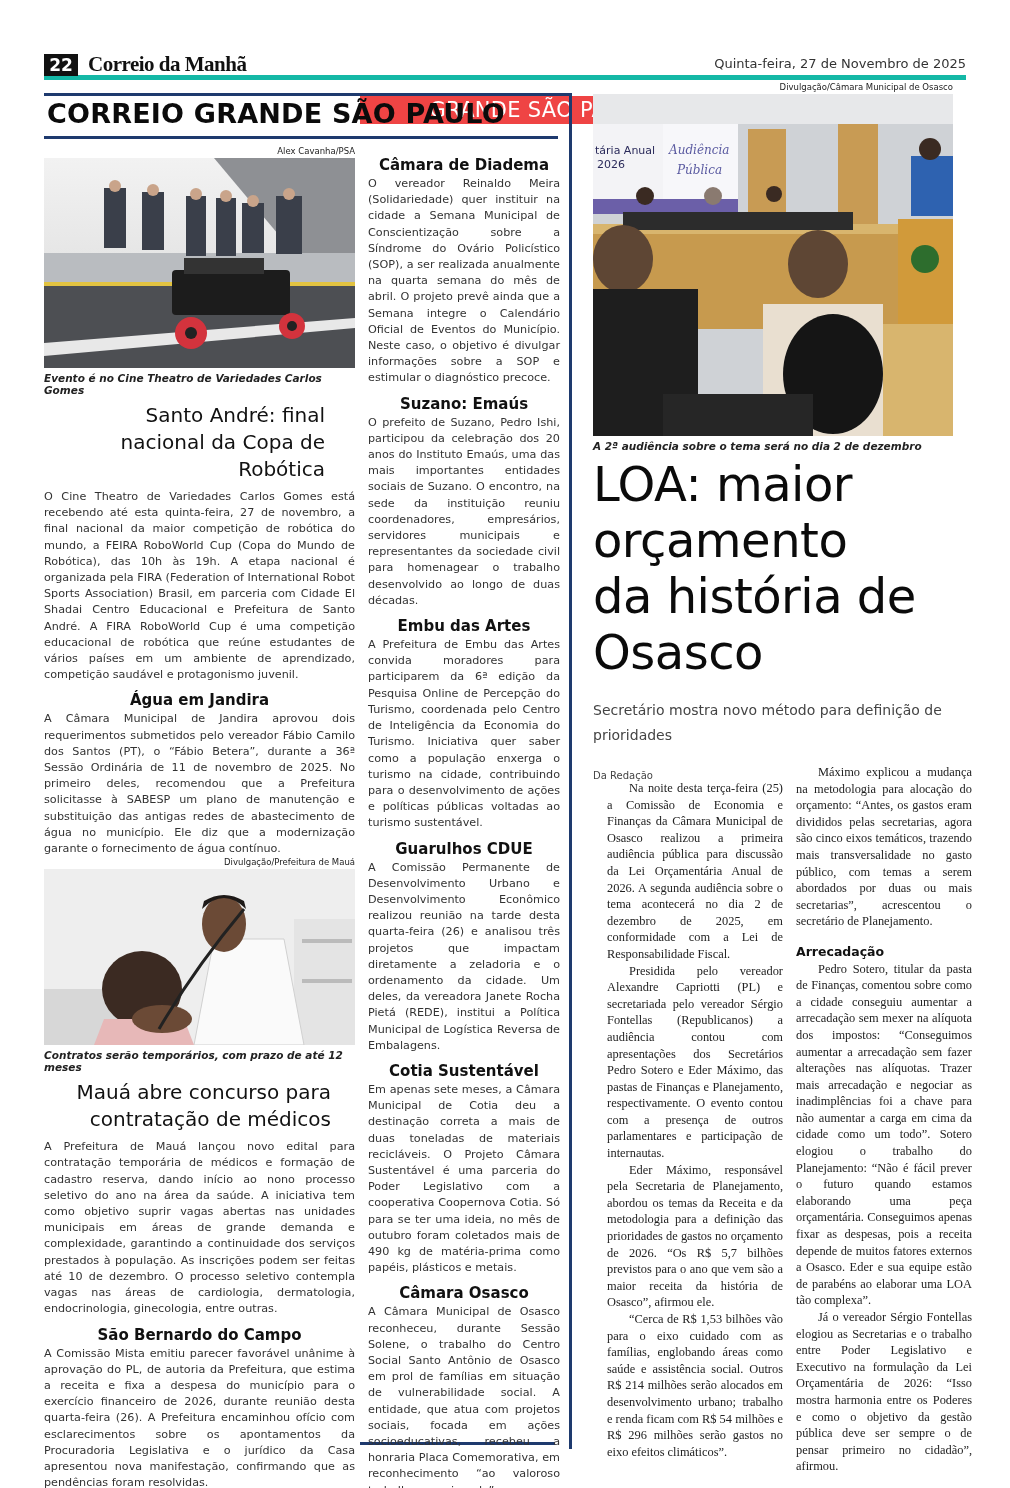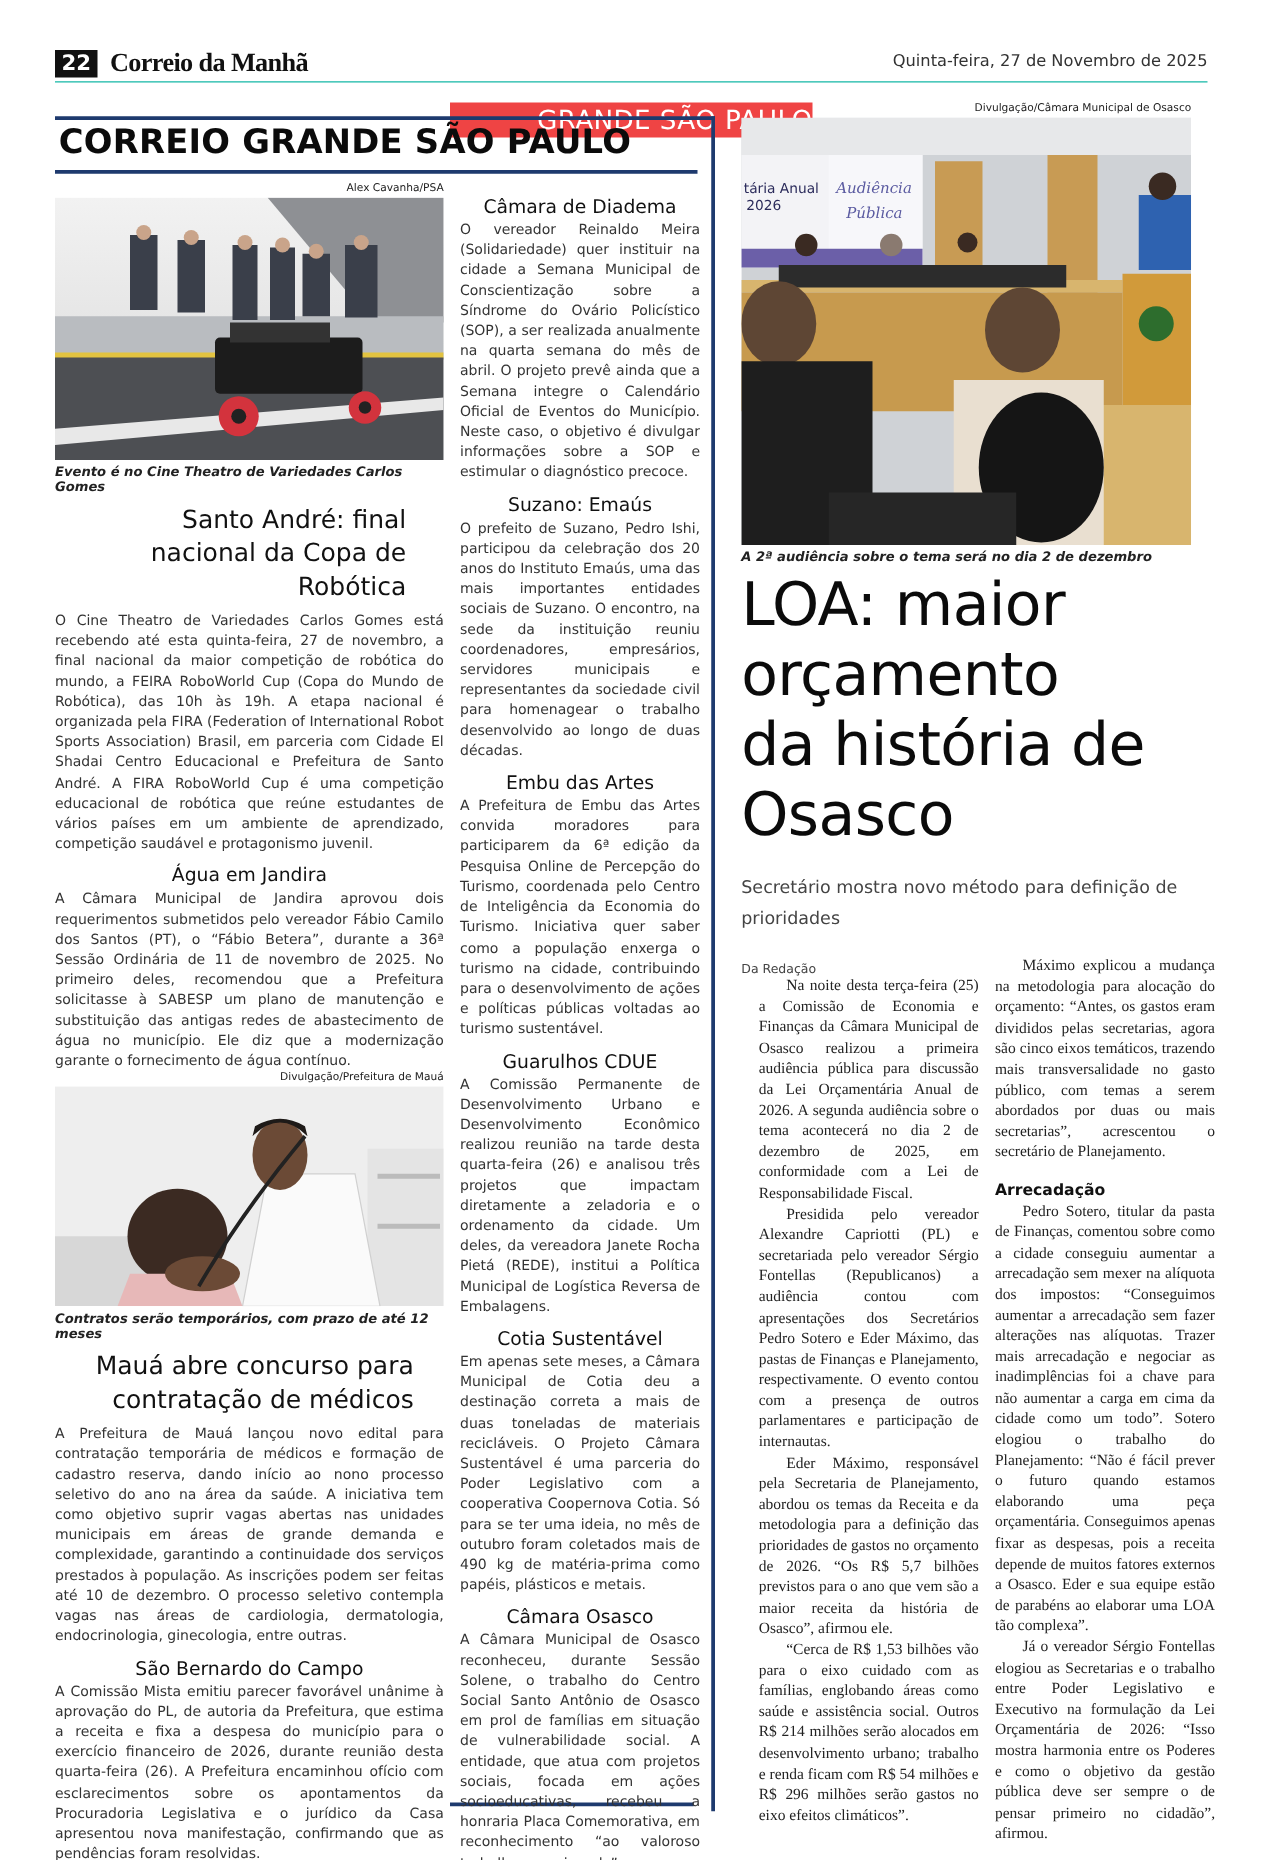--- a/index.html
+++ b/index.html
@@ -1,20 +1,20 @@
 <!DOCTYPE html>
 <html><head>
 <meta charset="utf-8">
 <style>
   * { box-sizing: border-box; margin: 0; padding: 0; }
   html, body { width: 1010px; height: 1488px; background: #ffffff; overflow: hidden; }
   body { position: relative; font-family: "DejaVu Sans", sans-serif; color: #1a1a1a; }
 
   
-  .masthead { position: absolute; left: 44px; top: 38px; width: 922px; height: 28px; border-bottom: 1px solid #14b8a6; }
+  .masthead { position: absolute; left: 44px; top: 52px; width: 922px; height: 28px; border-bottom: 5px solid #14b8a6; }
   .page-num { position: absolute; left: 0; top: 2px; width: 34px; height: 22px; background: #111; color: #fff;
               font-family: "DejaVu Sans", sans-serif; font-size: 17px; font-weight: bold; text-align: center; line-height: 22px; }
   .paper-name { position: absolute; left: 44px; top: 0px; font-family: "Liberation Serif", serif; font-size: 21px; font-weight: bold; letter-spacing: -0.5px; color: #111; }
   .section-box { position: absolute; left: 316px; top: 0; width: 290px; height: 28px; background: #ef4444; color: #fff;
                  font-size: 21px; text-align: right; line-height: 28px; letter-spacing: 0.3px; margin-top: 44px; }
   .pub-date { position: absolute; right: 0; top: 4px; font-size: 13px; color: #333; }
 
   
   .frame { position: absolute; left: 44px; top: 93px; width: 528px; height: 1356px; border-top: 3px solid #1e3a6e; border-right: 3px solid #1e3a6e; }
   .frame-bottom { position: absolute; left: 360px; top: 1442px; width: 195px; height: 3px; background: #1e3a6e; }
@@ -24,21 +24,21 @@
   .credit { font-size: 8.5px; color: #222; text-align: right; }
   .caption { font-size: 10.5px; font-style: italic; font-weight: bold; color: #222; }
 
   
   .col1 { position: absolute; left: 44px; top: 146px; width: 311px; }
   .col2 { position: absolute; left: 368px; top: 156px; width: 192px; }
 
   .photo { position: relative; width: 100%; overflow: hidden; }
   .headline-sm { font-size: 20px; text-align: right; line-height: 27px; color: #111; margin-top: 6px; }
   .body-sans { font-size: 11.2px; line-height: 16.2px; text-align: justify; color: #333; hyphens: manual; }
-  .sub { font-size: 15px; font-weight: normal; text-align: center; color: #111; margin-top: 8px; margin-bottom: 2px; }
+  .sub { font-size: 15px; font-weight: bold; text-align: center; color: #111; margin-top: 8px; margin-bottom: 2px; }
 
   
   .right { position: absolute; left: 593px; top: 82px; width: 360px; }
   .big-headline { font-size: 48px; line-height: 56px; color: #0b0b0b; letter-spacing: -0.5px; margin-top: 4px; }
   .deck { font-size: 14px; line-height: 25px; color: #444; margin-top: 18px; }
   .byline { font-size: 10px; color: #444; margin-top: 22px; }
   .serif-col { position: absolute; width: 176px; font-family: "Liberation Serif", serif; font-size: 12.4px; line-height: 16.6px; text-align: justify; color: #222; }
   .serif-col p { text-indent: 22px; }
   .serif-col .inter { font-family: "DejaVu Sans", sans-serif; font-weight: bold; font-size: 12.5px; text-indent: 0; margin-top: 14px; color: #111; }
   .rcol1 { left: 607px; top: 780px; }

